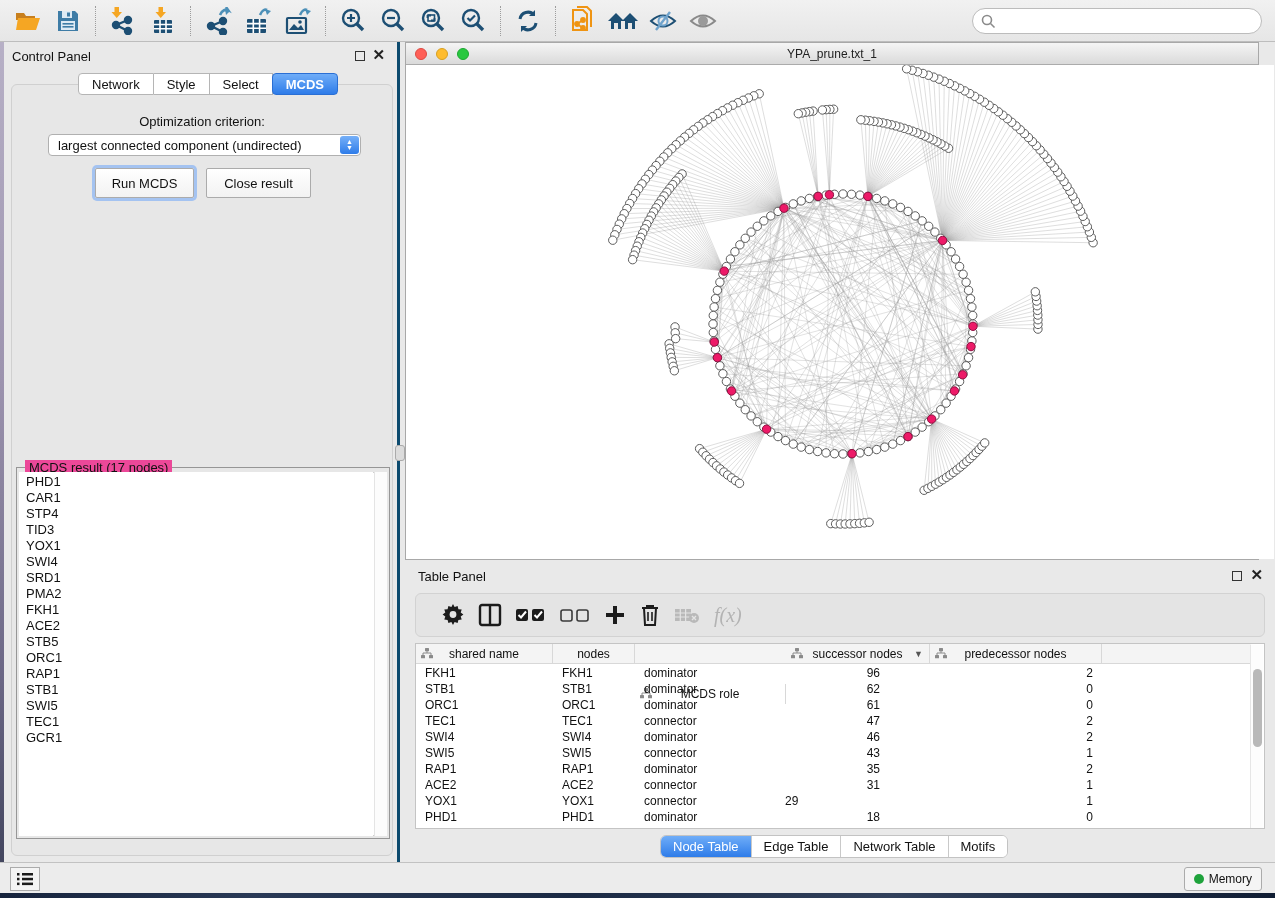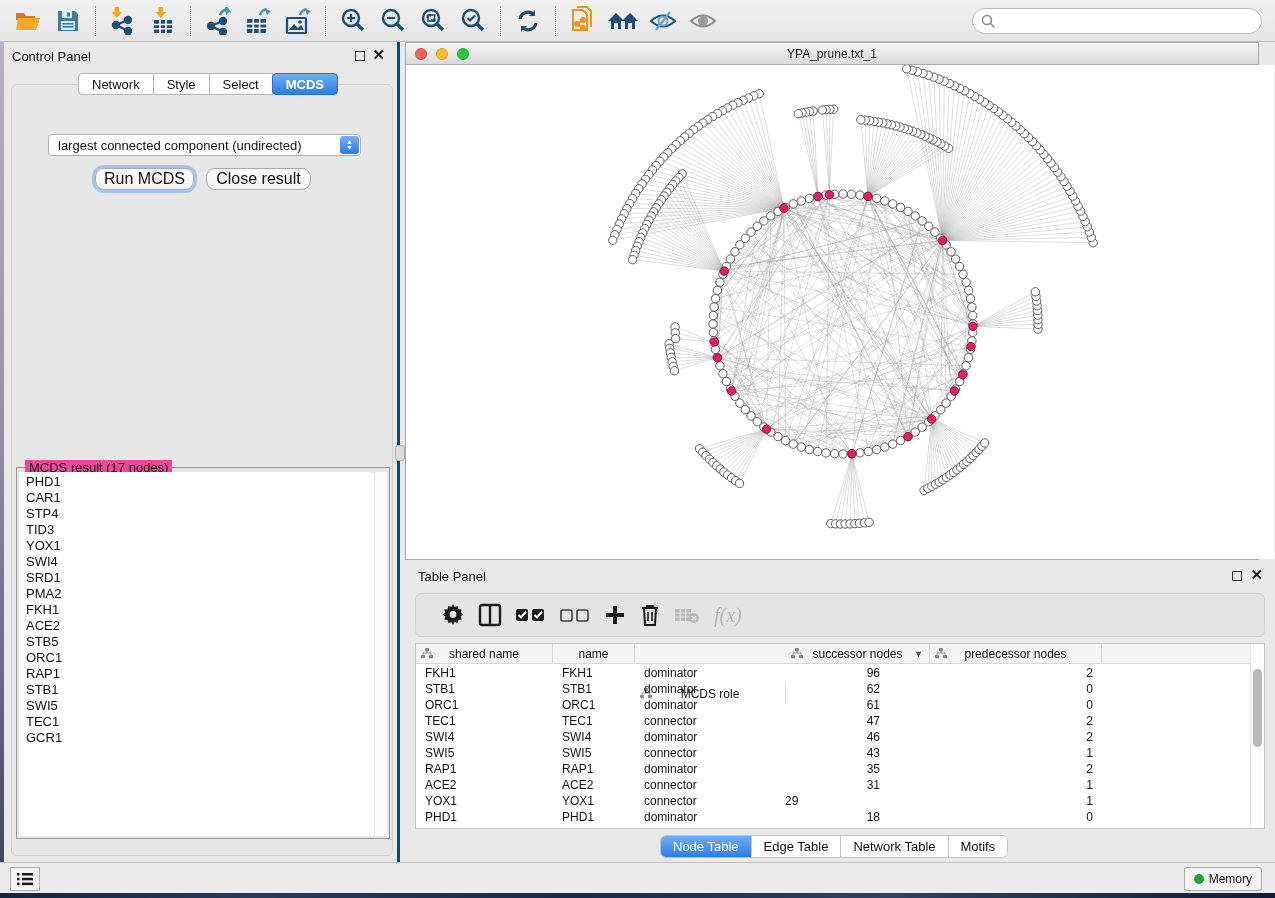--- a/index.html
+++ b/index.html
@@ -36,22 +36,22 @@
   .cp-tab:first-child { border-left:1px solid #b5b5b5; border-radius:4px 0 0 4px; }
   .cp-tab.active { background:linear-gradient(#6fadf8,#2e7ce9); color:#fff; border:1px solid #2a6fd4;
     border-radius:4px; font-weight:bold; margin-left:-1px; }
   #opt-label { position:absolute; left:0; top:72px; width:396px; text-align:center; font-size:13px; color:#111; }
   #opt-select { position:absolute; left:44px; top:92px; width:313px; height:22px; background:#fff;
     border:1px solid #b0b0b0; border-radius:4px; font-size:13px; color:#111;
     display:flex; align-items:center; padding-left:9px; }
   #opt-stepper { position:absolute; right:1px; top:1px; width:19px; height:18px; border-radius:3px;
     background:linear-gradient(#76b0f8,#2e7ce9); display:flex; flex-direction:column; align-items:center; justify-content:center; }
   #opt-stepper span { color:#fff; font-size:7px; line-height:6px; }
-  .cp-btn { position:absolute; top:126px; height:22px; background:linear-gradient(#ffffff,#f2f2f2);
-    border:1px solid #ababab; border-radius:9px; font-size:16px; color:#111;
+  .cp-btn { position:absolute; top:126px; height:30px; background:linear-gradient(#ffffff,#f2f2f2);
+    border:1px solid #ababab; border-radius:2px; font-size:13px; color:#111;
     display:flex; align-items:center; justify-content:center; }
   #run-btn { left:91px; width:99px; box-shadow:0 0 0 3px rgba(110,165,250,.55); }
   #close-btn { left:202px; width:105px; }
   #result-box { position:absolute; left:12px; top:425px; width:374px; height:372px; border:1px solid #969696; }
   #result-title { position:absolute; left:8px; top:-8px; background:#ec4899; padding:0 4px; font-size:13px; color:#111; }
   #result-list { position:absolute; left:2px; top:4px; right:16px; bottom:2px; background:#fff; overflow:hidden;
     font-size:13px; line-height:16px; color:#111; padding:2px 0 0 7px; }
   #result-scroll { position:absolute; right:2px; top:4px; width:13px; bottom:2px; background:#fcfcfc; border-left:1px solid #e4e4e4; }
   #result-list-bg { position:absolute; left:2px; top:4px; right:2px; bottom:2px; background:#fff; border:1px solid #cfcfcf; }
 
@@ -271,20 +271,21 @@
     <div id="cp-header">Control Panel</div>
     <div class="panel-float" style="right:32px"></div>
     <div class="panel-close" style="right:12px">✕</div>
     <div id="cp-card"></div>
     <div id="cp-tabs">
         <div class="cp-tab">Network</div>
         <div class="cp-tab">Style</div>
         <div class="cp-tab">Select</div>
         <div class="cp-tab active">MCDS</div>
       </div>
+    <div id="opt-label">Optimization criterion:</div>
     <div id="opt-select">
       <span>largest connected component (undirected)</span>
       <div id="opt-stepper">
           <span>▲</span>
           <span>▼</span>
         </div>
     </div>
     <div class="cp-btn" id="run-btn">Run MCDS</div>
     <div class="cp-btn" id="close-btn">Close result</div>
     <div id="result-box">
@@ -1162,21 +1163,21 @@
               <g fill="#8a8a8a">
                 <rect x="4" y="0" width="4" height="3.2" rx="0.5"></rect>
                 <rect x="0" y="7" width="4" height="3.2" rx="0.5"></rect>
                 <rect x="8" y="7" width="4" height="3.2" rx="0.5"></rect>
               </g>
               <path d="M6 3 v2 M2 7 V5 h8 v2" stroke="#8a8a8a" fill="none" stroke-width="1"></path>
             </svg>
             <span>shared name</span>
           </div>
           <div class="nt-hcell" style="left: 137px; width: 82px;">
-            <span>name</span>
+            <span>nodes</span>
           </div>
           <div class="nt-hcell" style="left: 219px; width: 151px; margin-top: 40px;">
             <svg class="tree-ic" width="12" height="11" viewBox="0 0 12 11">
               <g fill="#8a8a8a">
                 <rect x="4" y="0" width="4" height="3.2" rx="0.5"></rect>
                 <rect x="0" y="7" width="4" height="3.2" rx="0.5"></rect>
                 <rect x="8" y="7" width="4" height="3.2" rx="0.5"></rect>
               </g>
               <path d="M6 3 v2 M2 7 V5 h8 v2" stroke="#8a8a8a" fill="none" stroke-width="1"></path>
             </svg>

